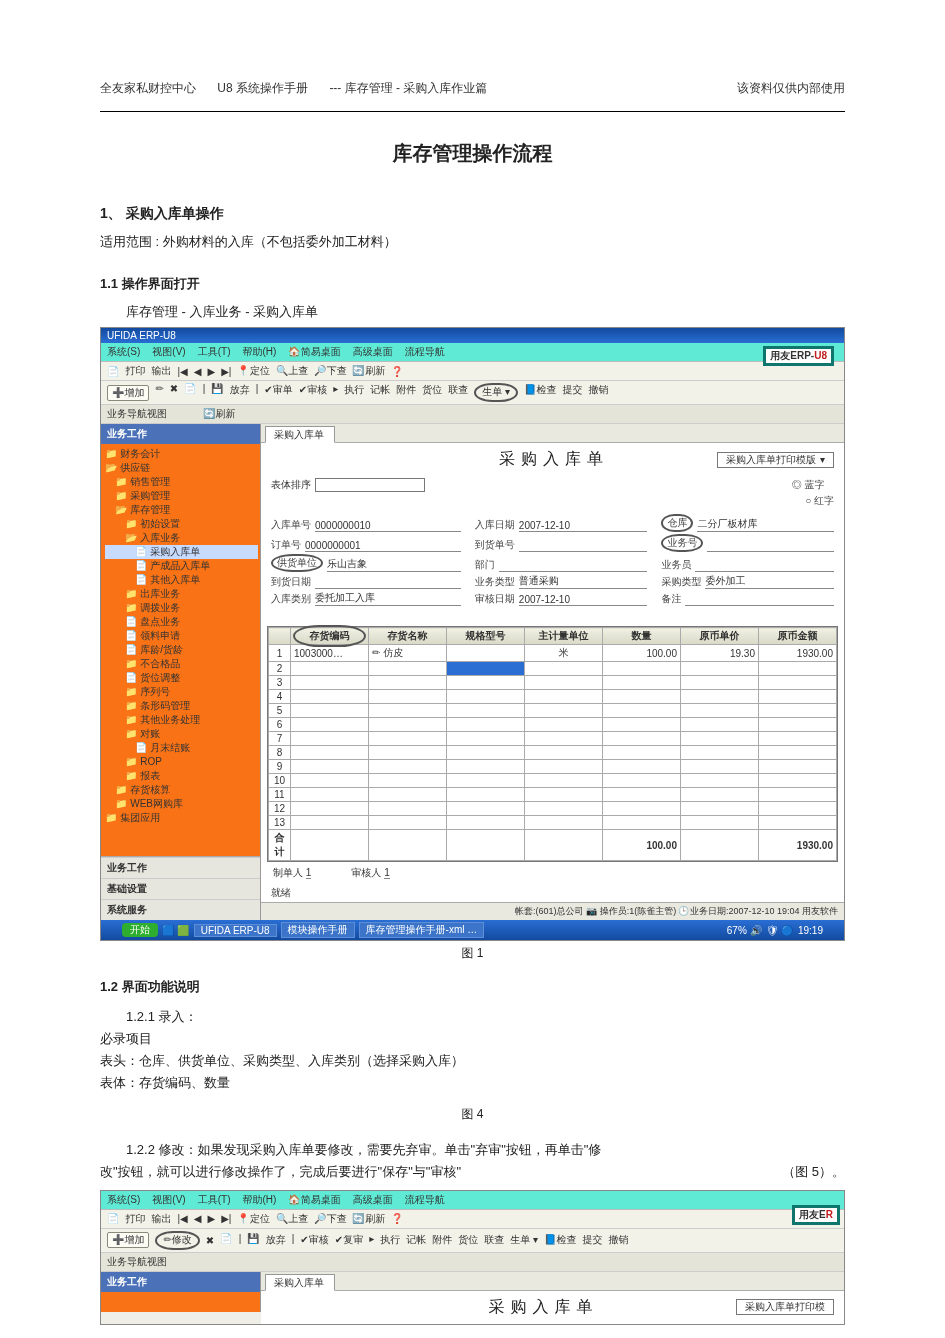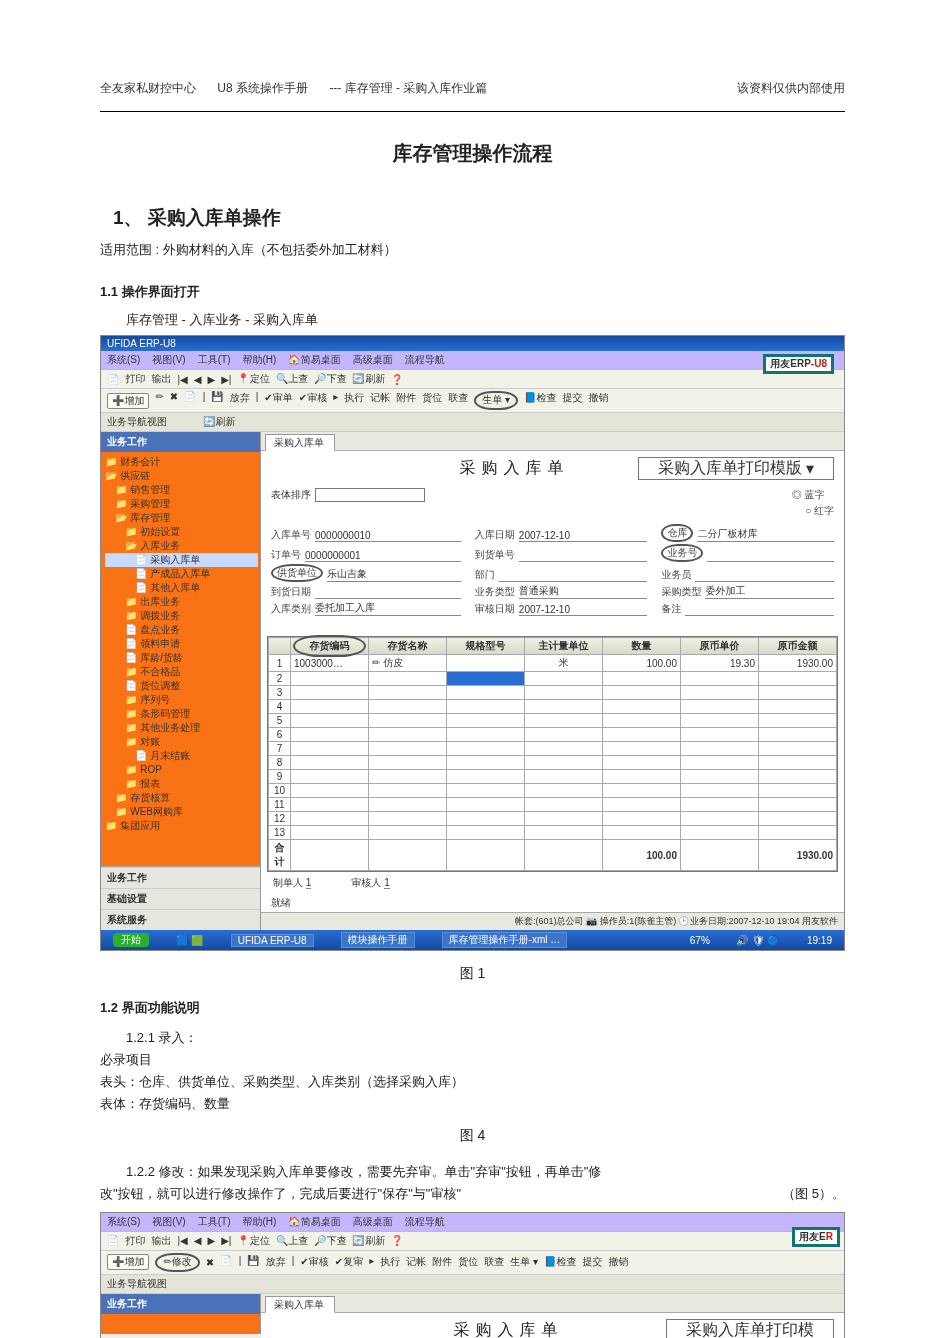--- a/index.html
+++ b/index.html
@@ -17,43 +17,43 @@
   .hdr-row {
     display: flex;
     justify-content: space-between;
     font-size: 12px;
     color: #333;
     margin-bottom: 14px;
   }
   .hdr-left span { margin-right: 18px; }
   .rule { border-top: 1.2px solid #000; margin-bottom: 28px; }
   .doc-title { text-align: center; font-size: 20px; font-weight: bold; margin-bottom: 38px; }
-  .sec-h { font-size: 19px; font-weight: bold; margin: 10px 0 10px 13px; }
+  .sec-h { font-size: 14px; font-weight: bold; margin: 10px 0 10px 0; }
   .p1 { font-size: 13px; margin: 8px 0 24px 0; }
   .indent { padding-left: 26px; }
   .sub-h { font-size: 13px; font-weight: bold; margin: 8px 0 10px 0; }
   .path { font-size: 13px; margin: 6px 0 6px 26px; }
-  .fig-cap { text-align: center; font-size: 14px; margin: 14px 0 16px 0; }
+  .fig-cap { text-align: center; font-size: 12px; margin: 4px 0 16px 0; }
 
   
   .shot {
     width: 100%;
     border: 1.5px solid #888;
     background: #efefe8;
     margin-top: 4px;
     font-size: 10px;
     color: #333;
     position: relative;
   }
   .titlebar {
     background: linear-gradient(#124a9f,#2a6ed4);
     color: #fff; padding: 2px 6px; font-size: 10px;
   }
   .menubar {
-    background: #c4b5fd; padding: 2px 6px; display:flex; gap:12px;
+    background: #5eead4; padding: 2px 6px; display:flex; gap:12px;
     border-bottom: 1px solid #bbb;
   }
   .tbar {
     background: #f2f2e8; padding: 2px 6px; display:flex; gap:6px; align-items:center;
     border-bottom: 1px solid #ccc; flex-wrap: wrap;
   }
   .tbar span { white-space: nowrap; }
   .btn { border:1px solid #8a8a7a; background:#fdfdf6; padding:0 4px; border-radius:2px; }
   .circled { border:2px solid #555; border-radius:50%/60%; padding:0 6px 1px 6px; }
   .body-area { display:flex; min-height:320px; }
@@ -69,21 +69,21 @@
   .nav-body .sel { background:#c7dbff; }
   .nav-foot { border-top:1px solid #aaa; }
   .nav-foot div { padding:3px 6px; border-top:1px solid #ccc; background:#e6e6de; font-weight:bold; }
   .main {
     flex:1; background:#fff; display:flex; flex-direction:column;
   }
   .tabrow { background:#e9e9df; border-bottom:1px solid #aaa; display:flex; }
   .tab { border:1px solid #999; background:#fff; padding:1px 10px 0 8px; margin:2px 0 -1px 4px; border-bottom:1px solid #fff;}
   .form-title-row { display:flex; align-items:center; justify-content:space-between; padding:6px 10px;}
   .form-title { flex:1; text-align:center; font-size:16px; letter-spacing:6px; color:#222;}
-  .print-sel { border:1px solid #777; font-size:16px; padding:0 19px; display:flex; align-items:center; gap:4px;}
+  .print-sel { border:1px solid #777; font-size:10px; padding:0 8px; display:flex; align-items:center; gap:4px;}
   .sort-row { padding:2px 10px; display:flex; align-items:center; gap:4px;}
   .sort-sel { width:110px; height:14px; border:1px solid #777; display:inline-block;}
   .flag-col { font-size:10px; color:#444;}
   .form-fields {
     display:grid; grid-template-columns: 1.1fr 1fr 1fr; gap:2px 14px;
     padding:4px 10px; font-size:10px;
   }
   .fld { display:flex; gap:4px; align-items:flex-end;}
   .fld .lbl { color:#444;}
   .fld .val { border-bottom:1px solid #888; min-width:70px; flex:1; white-space:nowrap; overflow:hidden;}
@@ -94,21 +94,21 @@
   .grid table { width:100%; border-collapse:collapse; table-layout:fixed;}
   .grid th, .grid td { border:1px solid #aaa; font-size:10px; padding:1px 3px; text-align:center;}
   .grid th { background:linear-gradient(#f0f0e4,#d9d9c7); }
   .grid th.circled-col { position:relative;}
   .grid th.circled-col::after { content:""; position:absolute; inset:-3px 2px -3px 2px; border:2px solid #555; border-radius:50%/70%; pointer-events:none;}
   .grid td.blue { background:#2a6ed4;}
   .grid tr.totals td { font-weight:bold;}
   .maker-row { display:flex; gap:40px; padding:4px 12px; font-size:10px;}
   .maker-row .u { border-bottom:1px solid #888; min-width:120px;}
   .status { background:#e9e9df; border-top:1px solid #aaa; font-size:9px; padding:2px 6px; text-align:right;}
-  .taskbar { background:linear-gradient(#2a6ed4,#124a9f); color:#fff; display:flex; gap:27px; align-items:center; padding:2px 12px; font-size:10px;}
+  .taskbar { background:linear-gradient(#2a6ed4,#124a9f); color:#fff; display:flex; gap:4px; align-items:center; padding:2px 21px; font-size:10px;}
   .taskbar .start { background:#2eae2e; border-radius:4px; padding:0 8px;}
   .taskbar .tbtn { background:#3b74c8; border:1px solid #5d8fd8; padding:0 6px;}
   .taskbar .spacer { flex:1;}
   .brand { position:absolute; top:18px; right:10px; font-weight:bold; background:#fff; padding:0 4px; border:3px solid #0f766e;}
   .brand .red { color:#c11b1b;}
 
   .shot2 {
     width:100%; border:1.5px solid #888; background:#efefe8; font-size:10px; color:#333; position:relative; margin-top:6px;
   }
   .shot2 .brand { top:14px; right:4px;}

